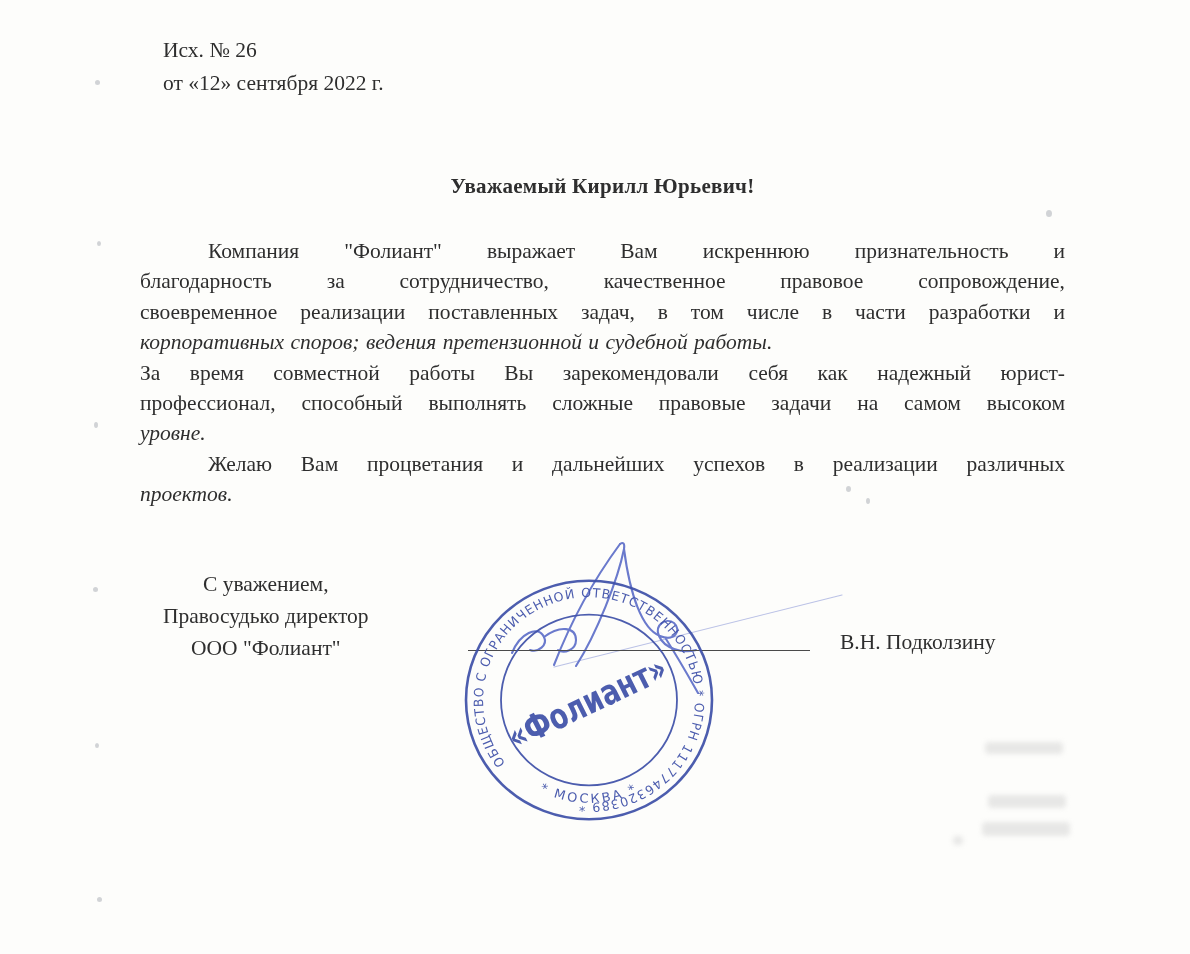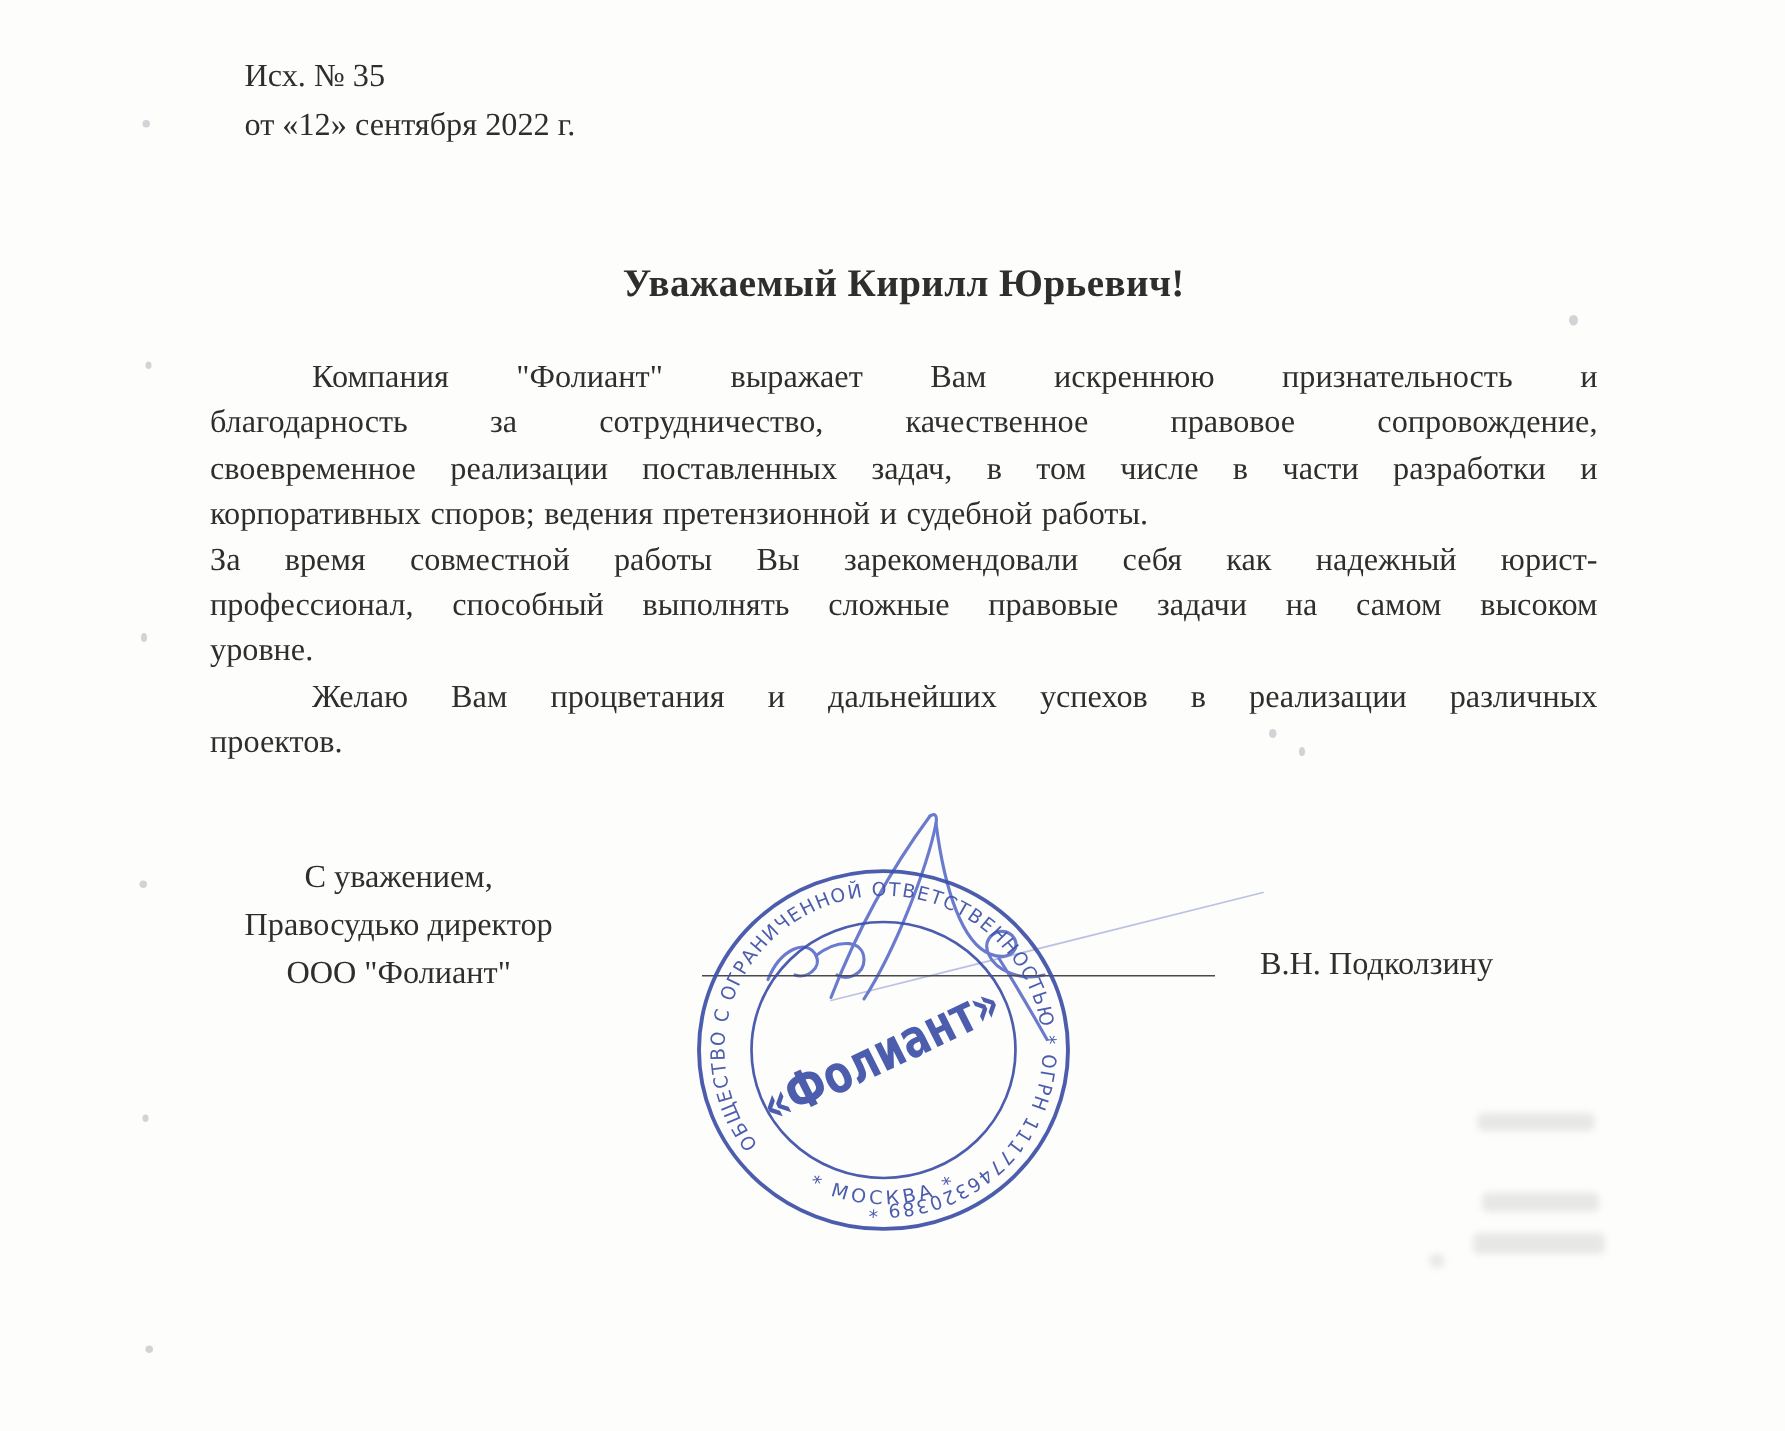--- a/index.html
+++ b/index.html
@@ -11,46 +11,46 @@
     font-family:"Liberation Serif","DejaVu Serif",serif;
     color:#2e2e2e;
   }
   .abs{position:absolute;}
   
   .ref{left:163px;top:34px;font-size:21.5px;line-height:33px;}
   .recipient{left:732px;top:66px;font-size:21.5px;}
   
   .salutation{
     left:140px;top:174px;width:925px;
-    text-align:center;font-weight:bold;font-size:26px;
+    text-align:center;font-weight:bold;font-size:21px;
     letter-spacing:.3px;
   }
   
   .body{left:140px;top:236px;width:925px;font-size:21.5px;line-height:30.4px;}
   .jline{text-align:justify;text-align-last:justify;word-spacing:1px;}
-  .jline.last{text-align-last:left;}
+  .jline.last{text-align-last:left;font-style:italic;}
   .jline.indent{padding-left:68px;}
   
   .closing{left:163px;top:568px;font-size:21.5px;line-height:32px;text-align:center;}
   .sig-line{left:468px;top:650px;width:342px;height:0;border-top:1.6px solid #4a4a4a;}
   .sig-name{left:840px;top:630px;font-size:21.5px;}
   
   .stamp-svg{left:456px;top:574px;opacity:.92;}
   .sign-svg{left:430px;top:533px;opacity:.9;}
   
   .speck{position:absolute;background:#aeb2b8;border-radius:50%;opacity:.55;filter:blur(.4px);}
   .smudge{position:absolute;background:#c7c7c7;border-radius:4px;opacity:.4;filter:blur(2.5px);}
 </style>
 </head>
 <body>
 
 <div class="page">
 
   <div class="abs ref">
-    <div>Исх. № 35</div>
+    <div>Исх. № 26</div>
     <div>от «12» сентября 2022 г.</div>
   </div>
 
 
   <div class="abs salutation">Уважаемый Кирилл Юрьевич!</div>
 
   <div class="abs body">
     <div class="jline indent">Компания  "Фолиант"  выражает  Вам  искреннюю  признательность  и</div>
     <div class="jline">благодарность за сотрудничество, качественное правовое сопровождение,</div>
     <div class="jline">своевременное реализации поставленных задач, в том числе в части разработки и</div>

